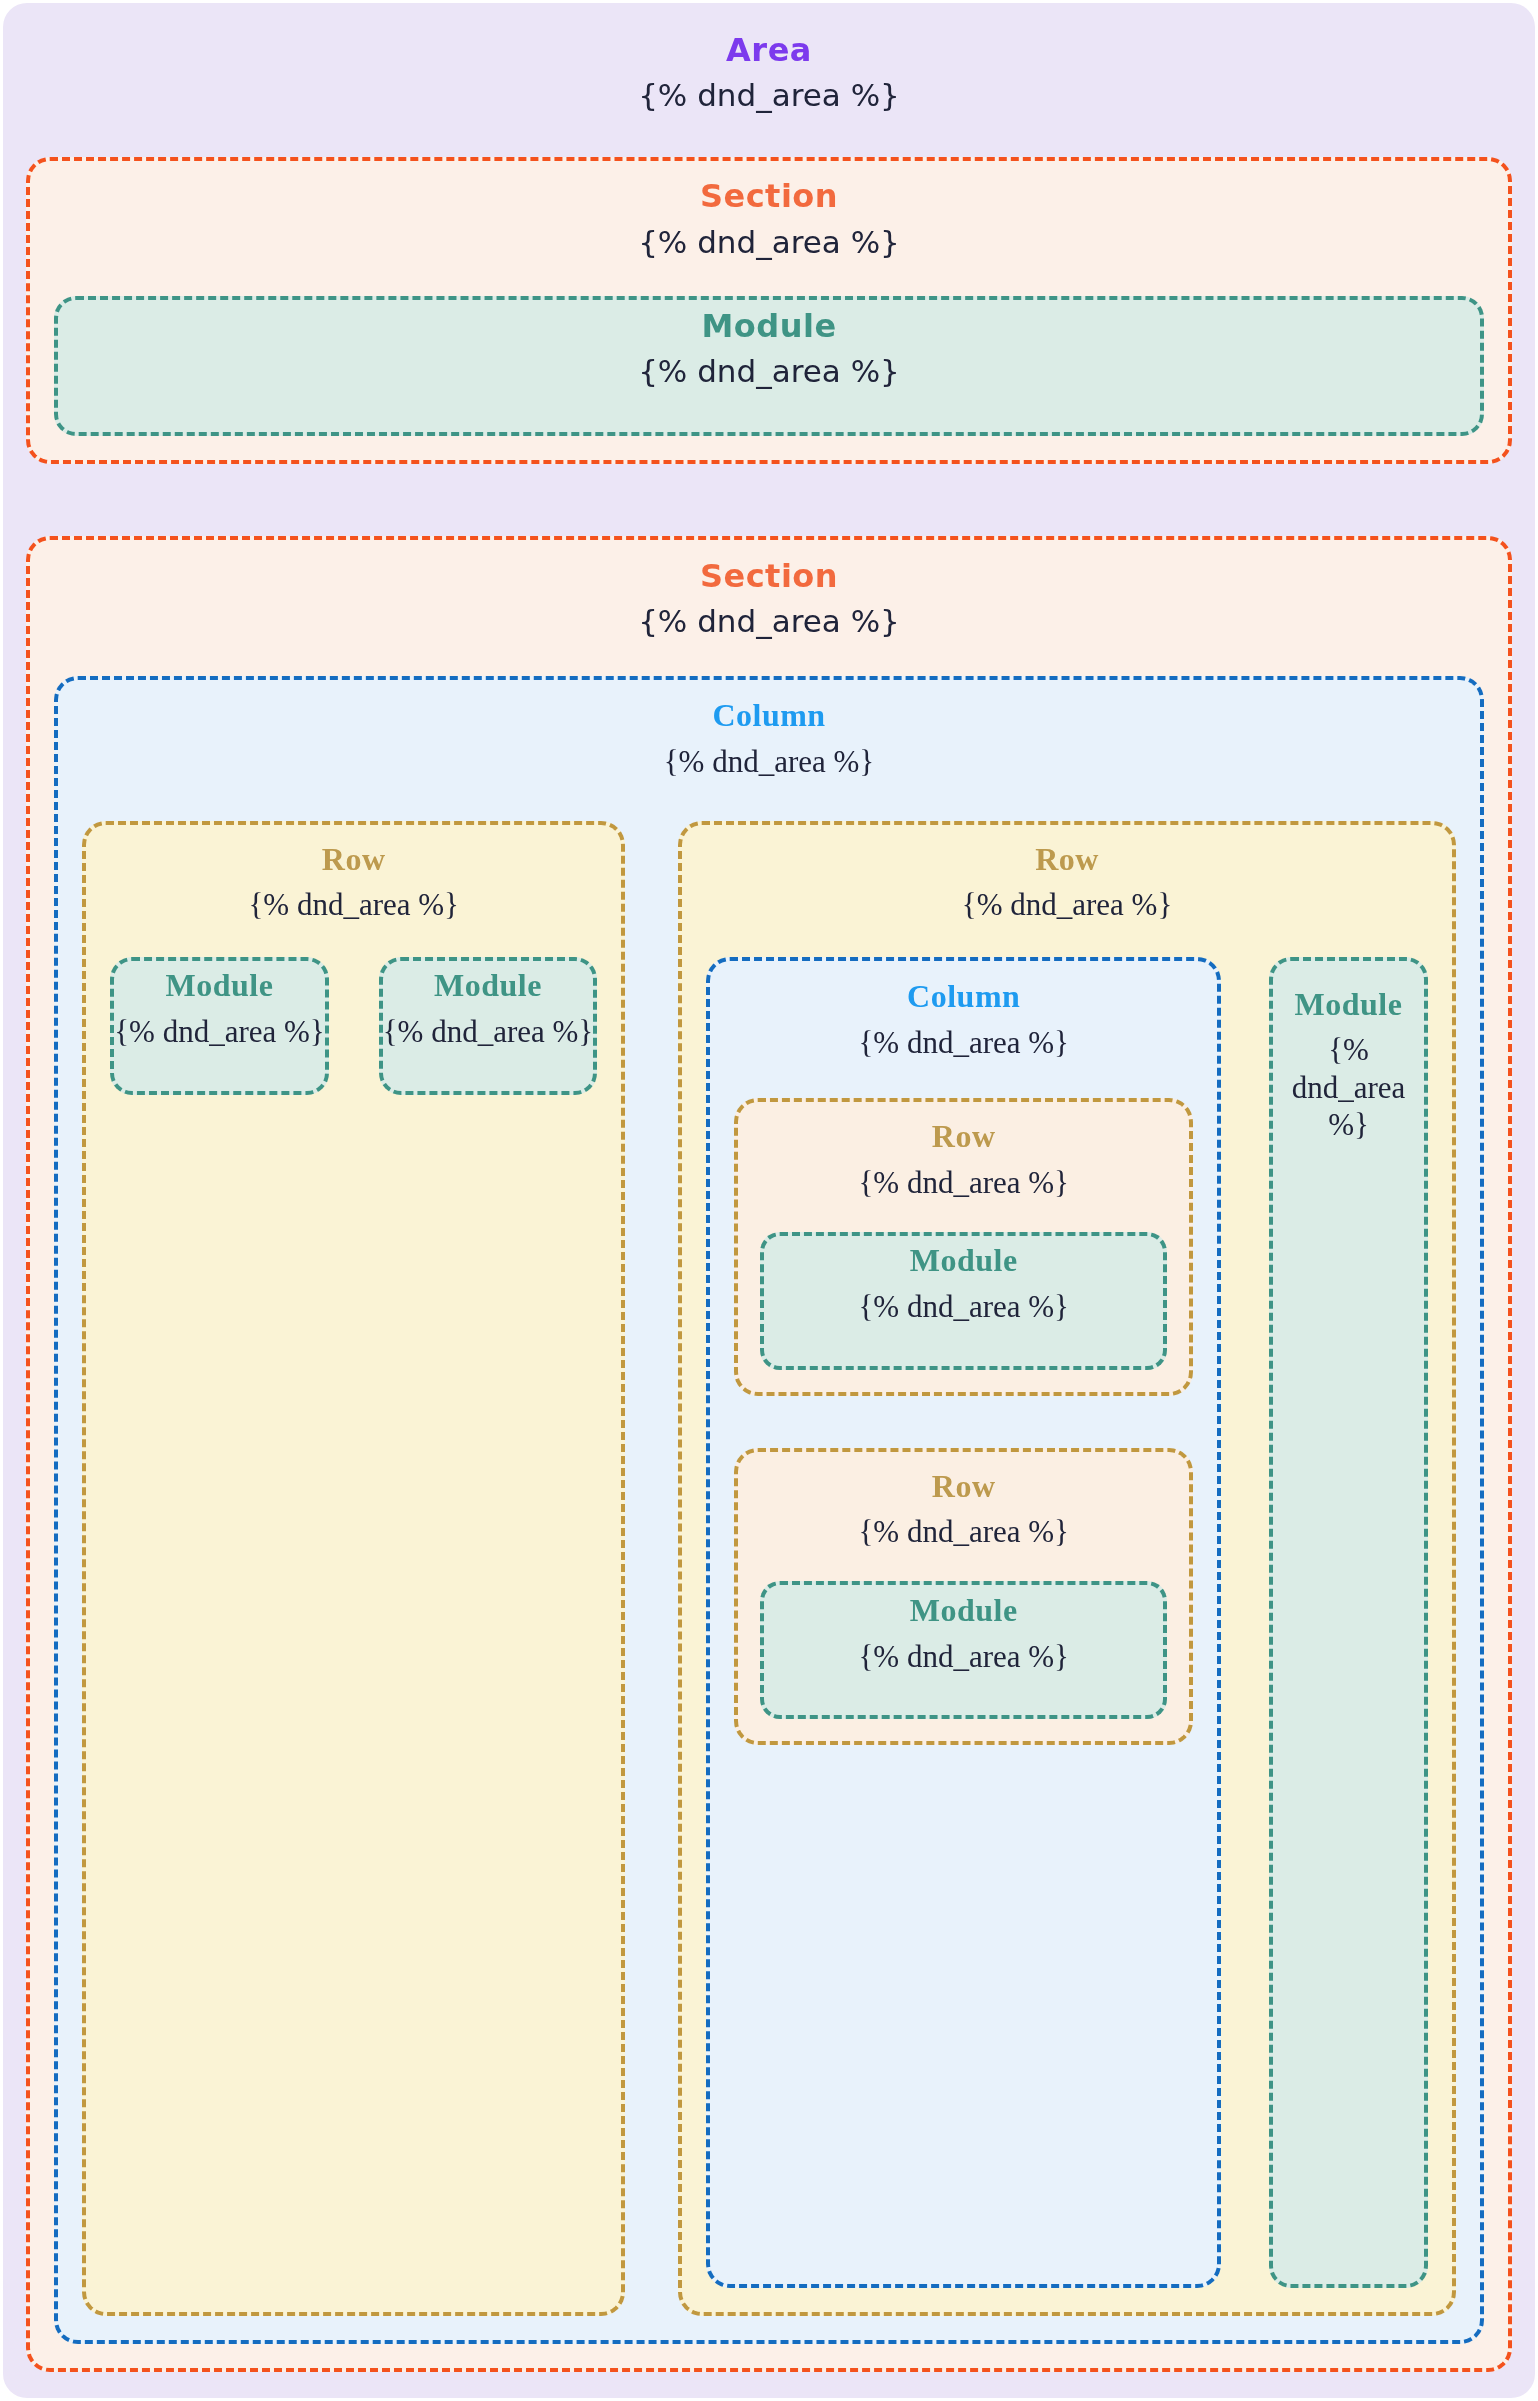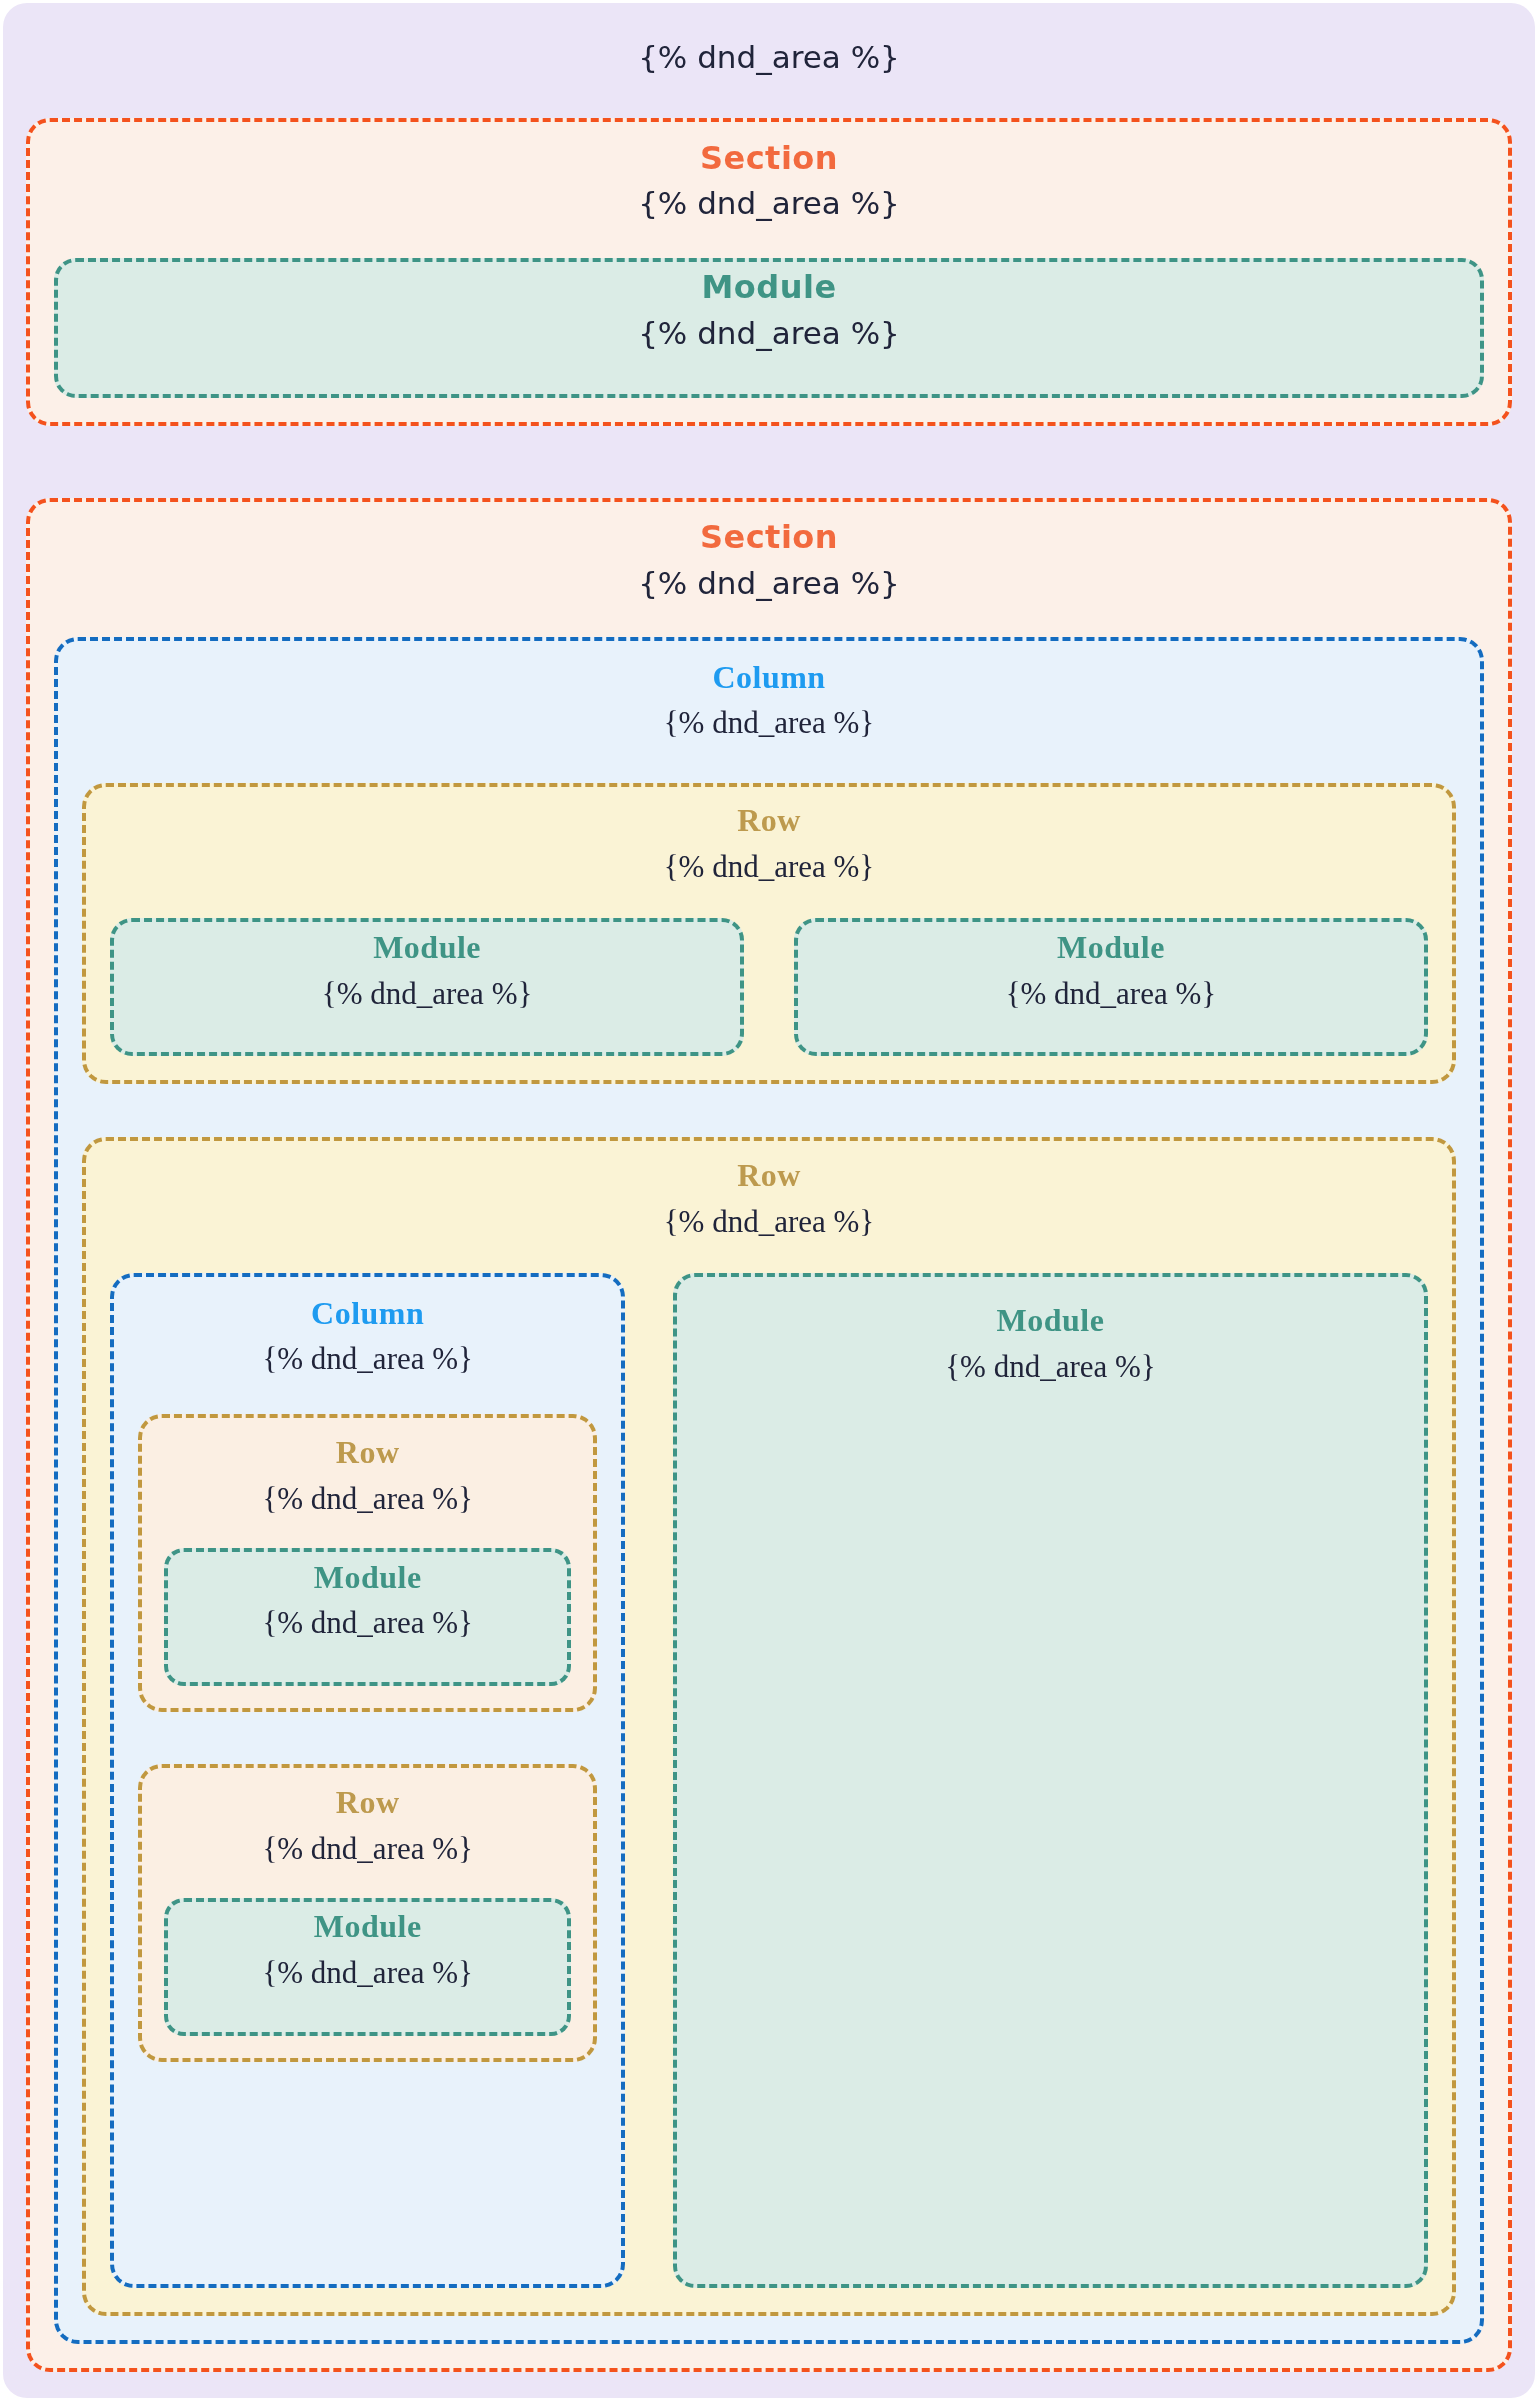--- a/index.html
+++ b/index.html
@@ -44,21 +44,21 @@
   }
   .area-hdr{margin:5.5px 0 42px;}
   .area-body{flex:1;display:flex;flex-direction:column;gap:72px;}
 
   .section .hdr{margin-bottom:35px;}
   .section-1 .module{height:140px;}
   .section-2{flex:1;display:flex;flex-direction:column;}
 
   .column-box{flex:1;display:flex;flex-direction:column;font-family:Liberation Serif, serif;}
   .column-box > .hdr{margin-bottom:41px;}
-  .col-rows{flex:1;display:flex;flex-direction:column;gap:53px;}
+  .col-rows{flex:1;display:flex;flex-direction:row;gap:53px;}
 
   .row-box > .hdr{margin-bottom:33px;}
   .row-1 .mods{display:flex;gap:50px;}
   .row-1 .module{flex:1;height:138px;}
   .row-2{flex:1;display:flex;flex-direction:column;}
   .row-2 .split{flex:1;display:flex;gap:48px;align-items:stretch;}
 
   .inner-col{width:515px;flex:none;display:flex;flex-direction:column;gap:0;}
   .inner-col > .hdr{margin-bottom:37px;}
   .inner-row{margin-bottom:52px;}
@@ -66,20 +66,21 @@
   .inner-row > .hdr{margin-bottom:31px;}
   .inner-row .module{height:138px;border-radius:20px;}
 
   .module.tall{flex:1;justify-content:flex-start;padding-top:24px;}
 </style>
 </head>
 <body>
 
 <div class="area box">
   <div class="hdr area-hdr">
+    <div class="t c-area">Area</div>
     <div class="s">{% dnd_area %}</div>
   </div>
 
   <div class="area-body">
 
     <div class="box section section-1">
       <div class="hdr">
         <div class="t c-section">Section</div>
         <div class="s">{% dnd_area %}</div>
       </div>

